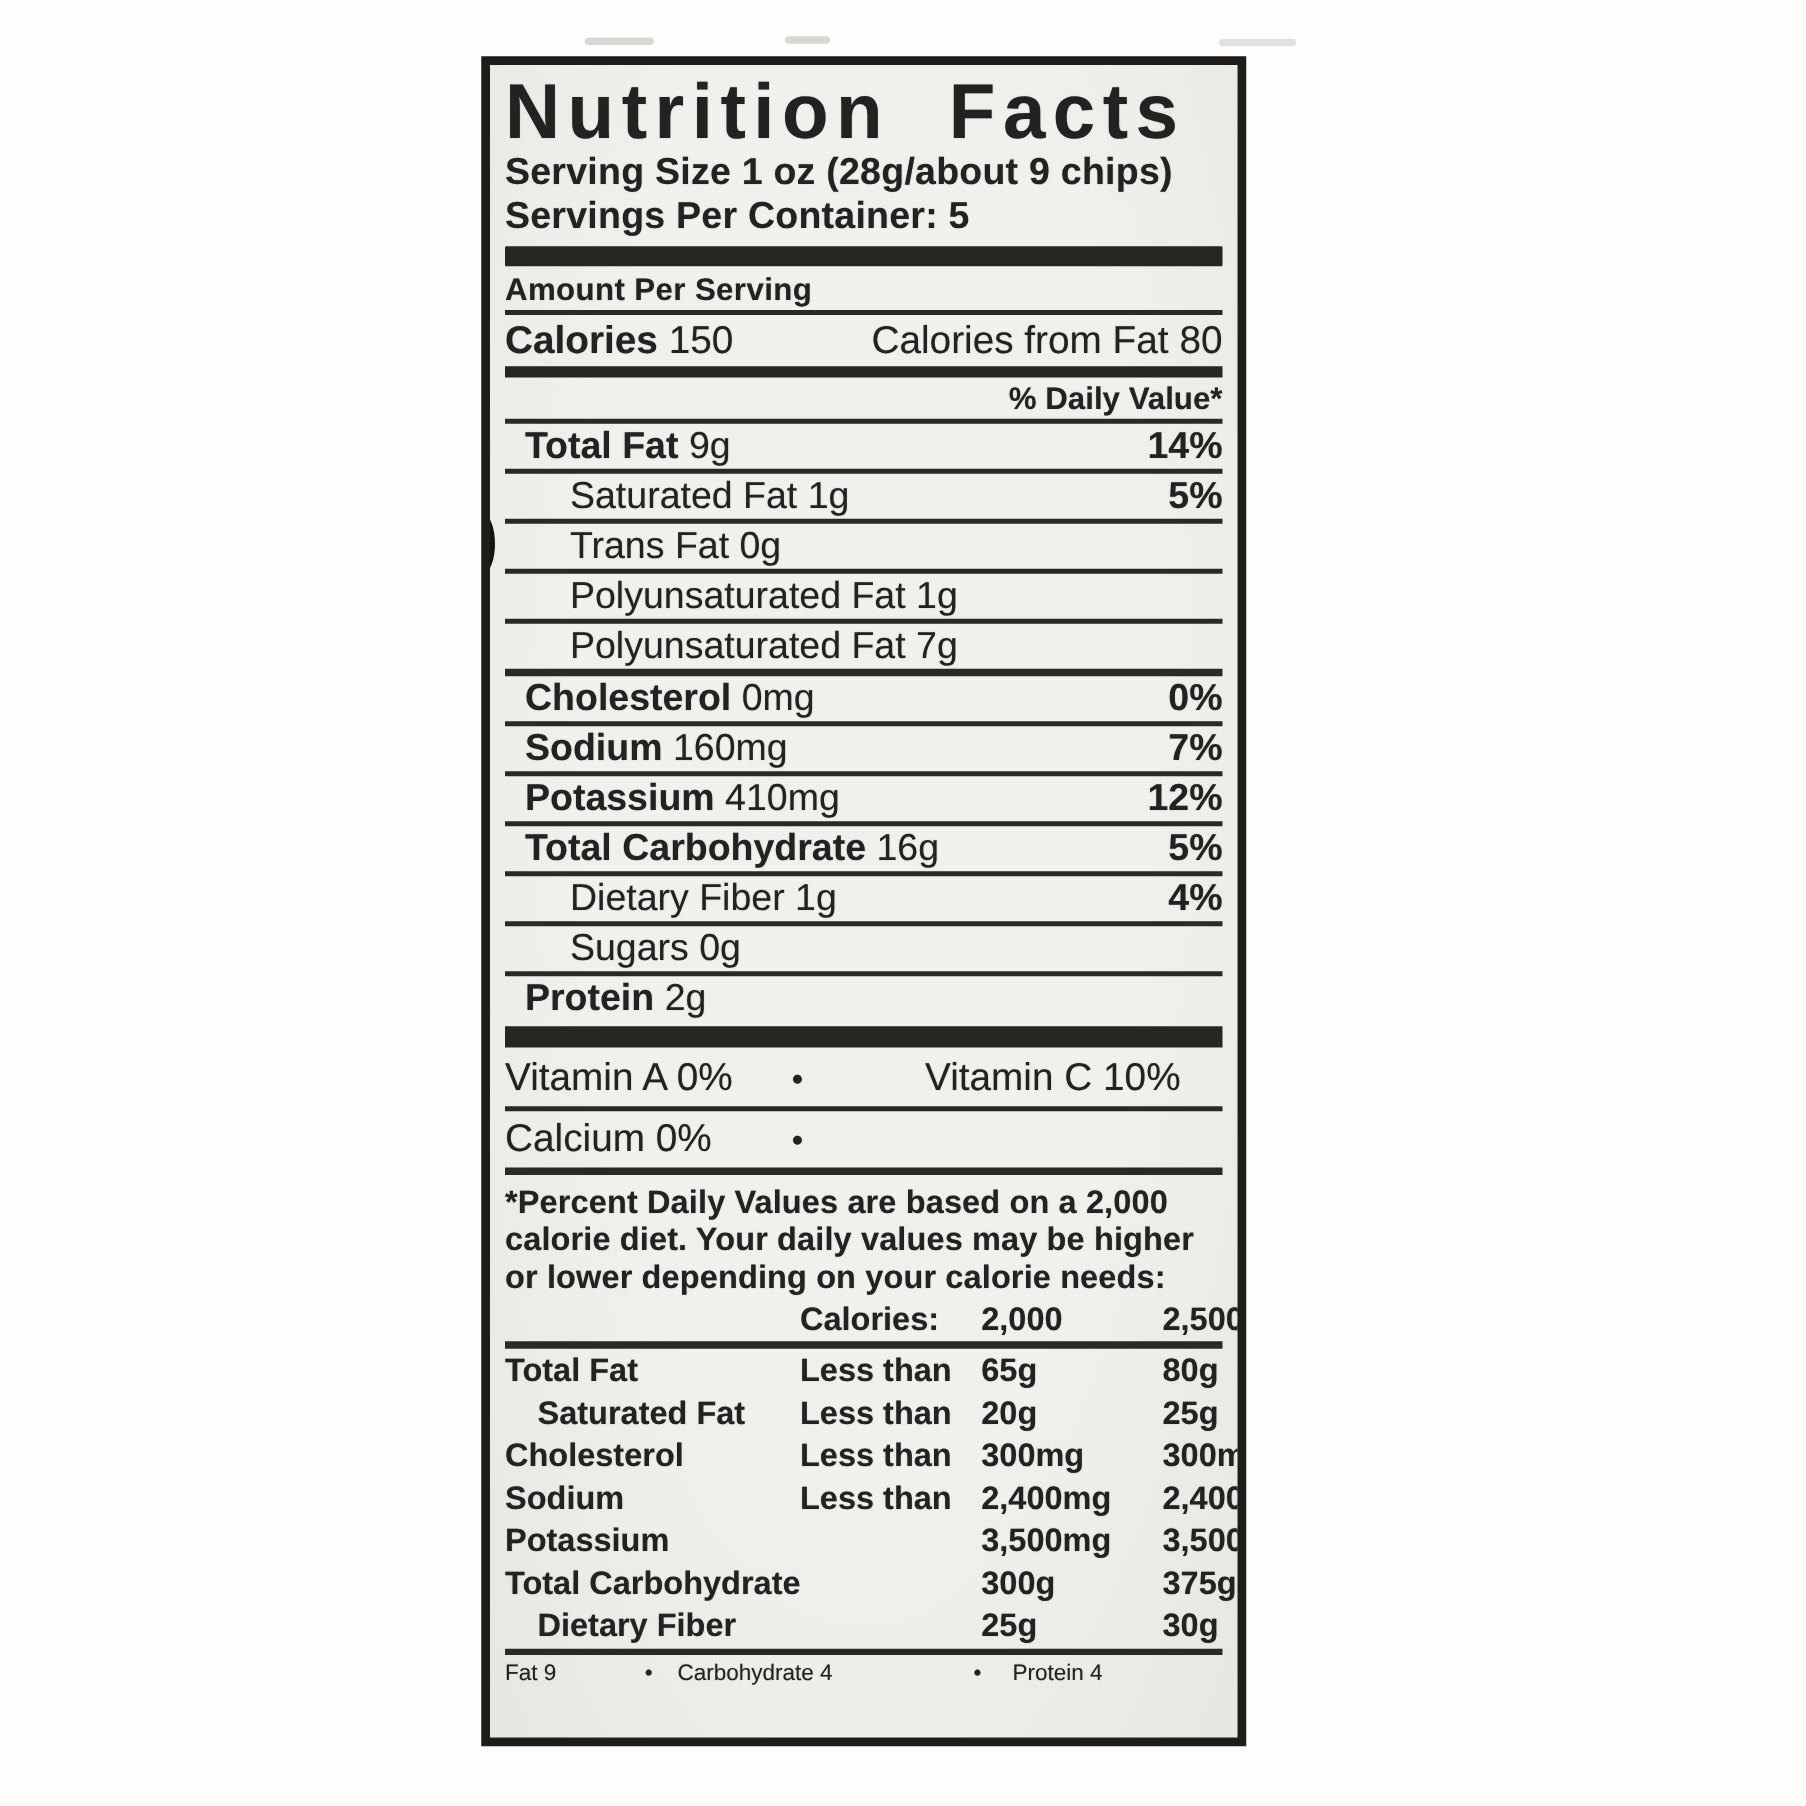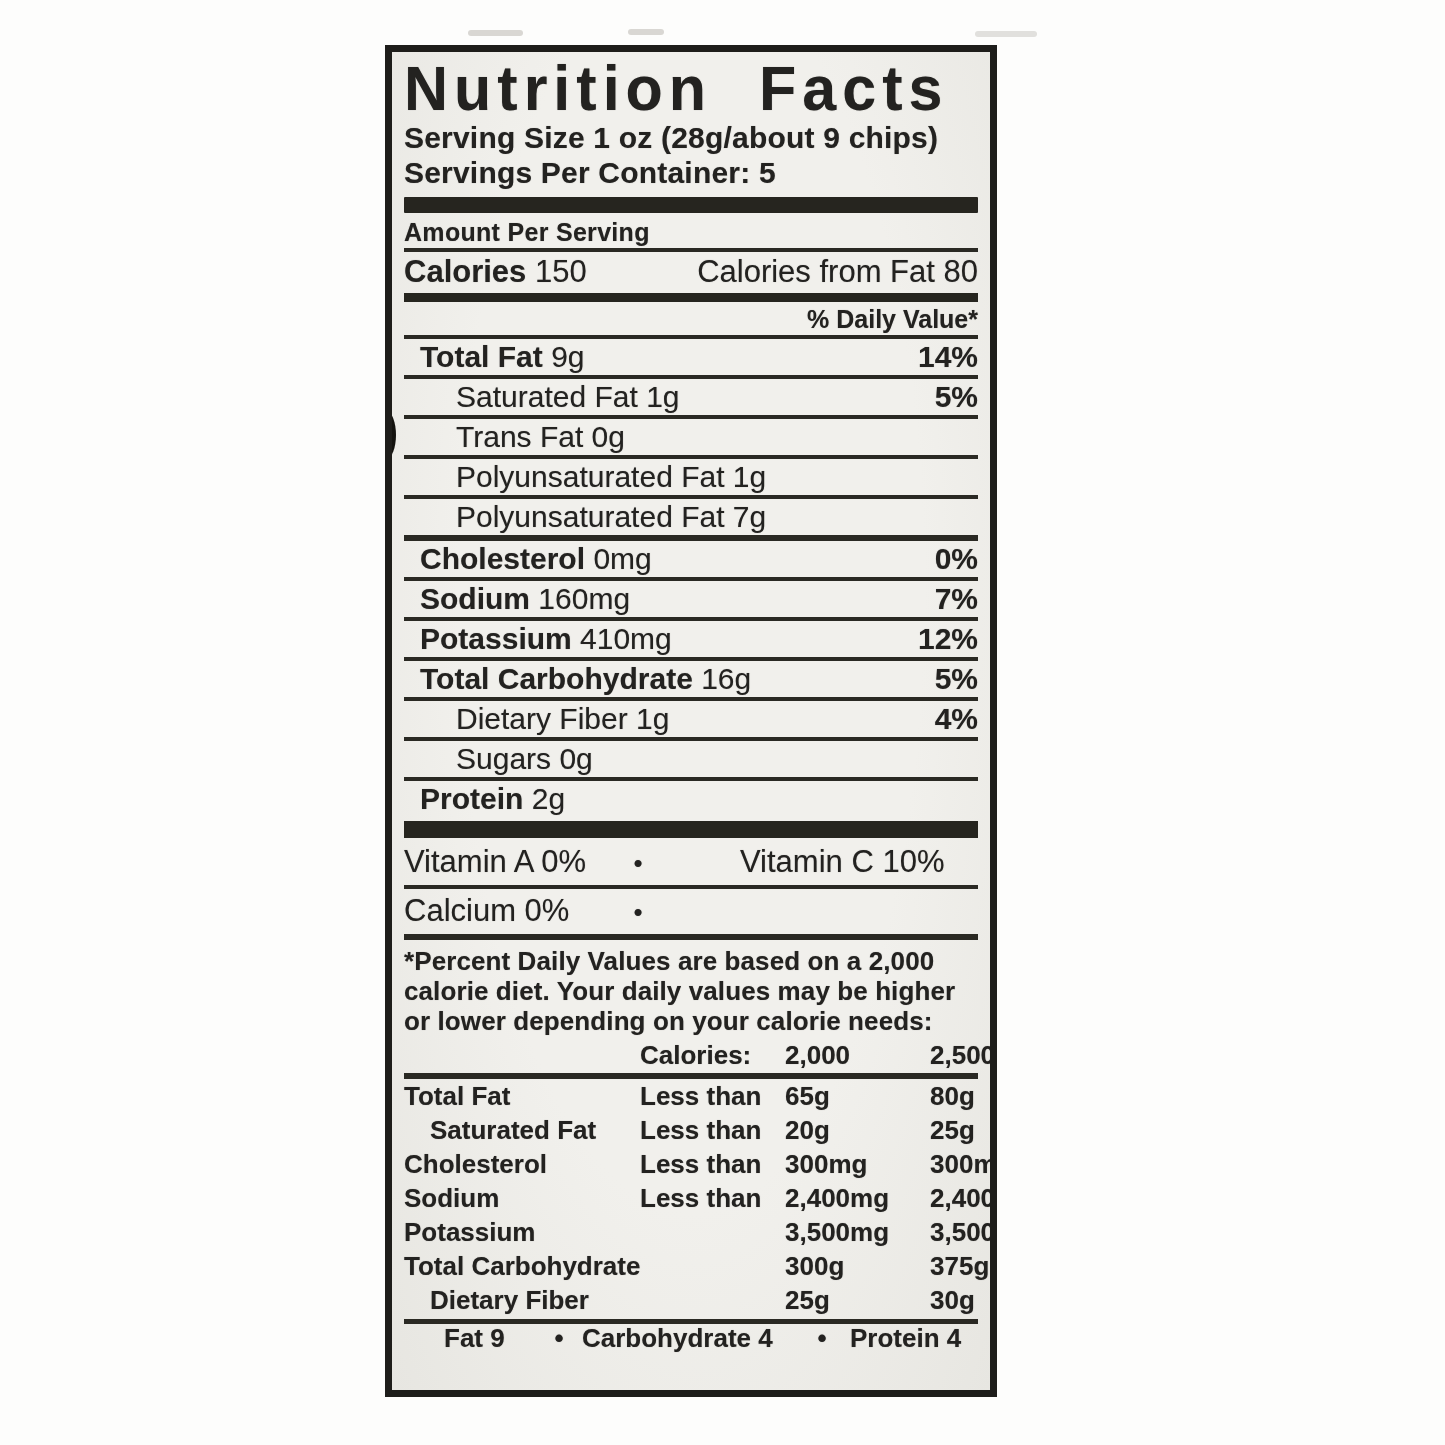--- a/index.html
+++ b/index.html
@@ -59,21 +59,21 @@
   .vrow .dot{text-align:center;font-size:26px;}
   .vrow .vright{padding-left:80px;white-space:nowrap;}
   .footnote{font-weight:bold;font-size:26px;line-height:30px;padding:6px 0 2px 0;letter-spacing:.1px;}
   .dvtable{font-weight:bold;font-size:26px;line-height:30px;}
   .trow{display:grid;grid-template-columns:208px 117px 117px auto;align-items:baseline;padding:2px 0;gap:28px;}
   .trow .c1.ind{padding-left:26px;}
   .trow span{white-space:nowrap;}
   .thead{padding:2px 0 3px 0;}
   .cpg-head{font-weight:bold;font-size:26px;line-height:29px;padding-top:3px;}
   .cpg-row{display:grid;grid-template-columns:92px 46px 212px 56px auto;align-items:baseline;
-    font-weight:bold;font-size:26px;line-height:29px;padding-bottom:2px;margin-left:40px;}
+    font-weight:normal;font-size:18px;line-height:29px;padding-bottom:2px;}
   .cpg-row .dot{text-align:center;}
 </style>
 </head>
 <body>
 
 <div class="stage">
   <div class="smudge s1"></div>
   <div class="smudge s2"></div>
   <div class="smudge s3"></div>
 

